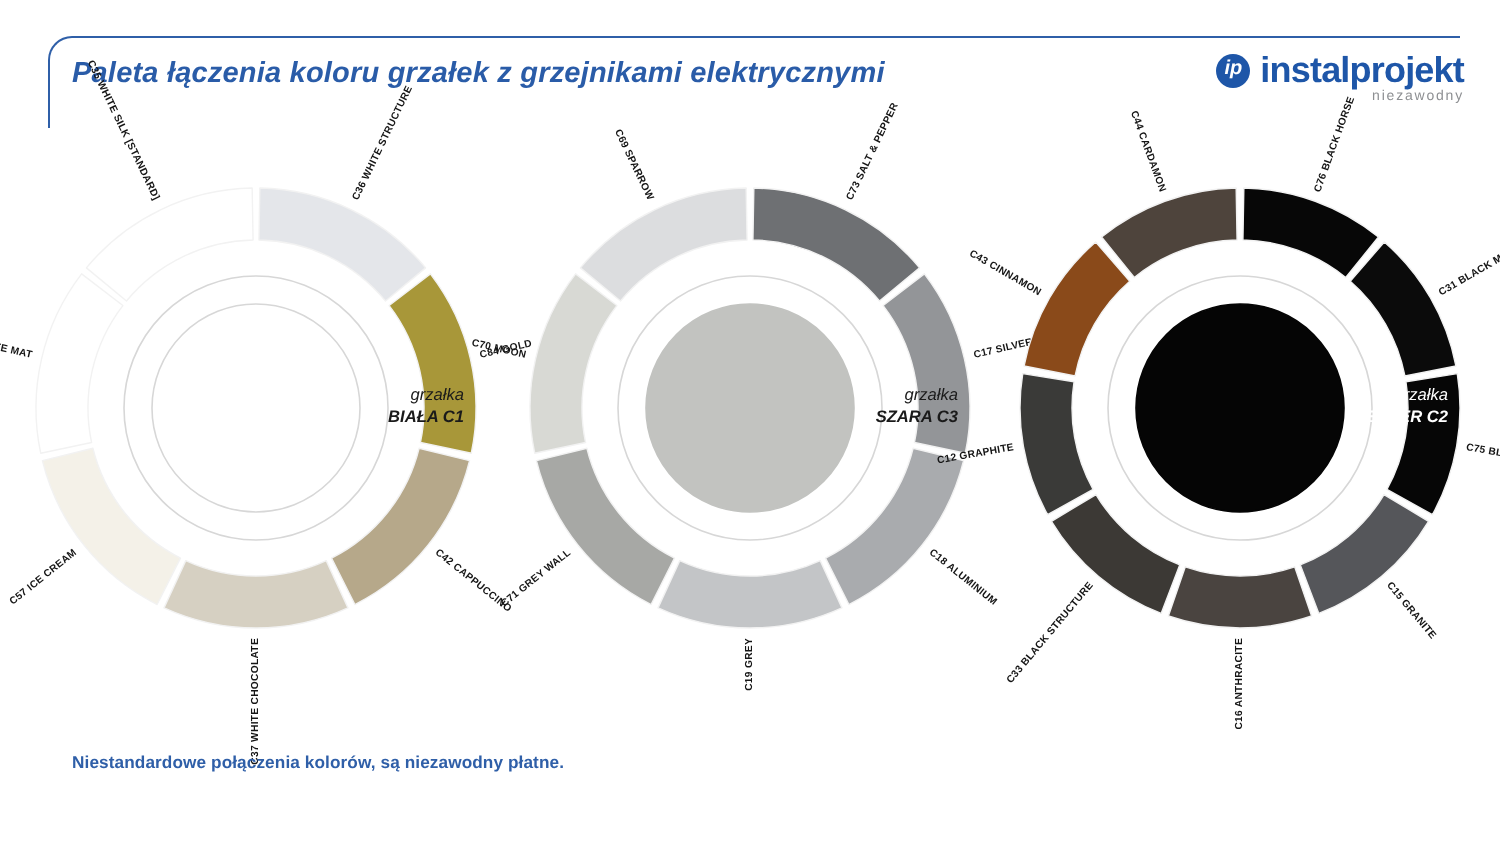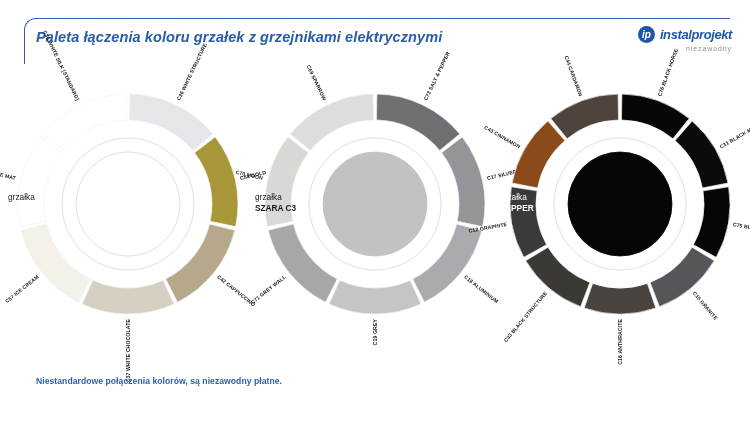--- a/index.html
+++ b/index.html
@@ -29,41 +29,42 @@
     position:absolute;right:18px;top:26px;
     display:flex;align-items:center;gap:5px;
   }
   .logo-mark{
     width:17px;height:17px;border-radius:50%;background:#1e56a8;
     display:flex;align-items:center;justify-content:center;
     color:#fff;font-size:10px;font-style:italic;font-weight:bold;
     line-height:1;
   }
   .logo-text{
-    font-size:13px;font-weight:bold;color:#1e56a8;letter-spacing:-.4px;line-height:1;font-style:italic;
+    font-size:18px;font-weight:bold;color:#1e56a8;letter-spacing:-.4px;line-height:1;
   }
   .logo-sub{
     position:absolute;right:18px;top:45px;
     font-size:7px;color:#8d8f92;letter-spacing:.9px;text-align:right;
   }
 
   
   .footer-note{
     position:absolute;left:36px;top:376px;
     font-size:8.6px;color:#2f5fa8;font-weight:bold;letter-spacing:.05px;
   }
 
   
   .wheel{position:absolute;}
   .wheel-svg{display:block;overflow:visible;}
   .center-label{
-    position:absolute;left:0;right:0;
-    text-align:left;
+    position:absolute;left:0;right:16px;
+    text-align:right;
     font-size:8.3px;color:#1a1a1a;line-height:1.35;
     pointer-events:none;
+    font-style:italic;
   }
   .center-label.on-dark{color:#ffffff;}
   .center-label b{font-weight:normal;display:block;}
   .center-label .l2{font-weight:bold;}
 
   .seg-label{
     position:absolute;
     font-size:5.1px;
     font-weight:bold;
     color:#151515;
@@ -95,20 +96,21 @@
         <path d="M 226.79854901742613 146.34520692217902 A 110 110 0 0 1 169.44959045317492 218.25852636801181 L 157.76150543696994 195.03378377193627 A 84 84 0 0 0 201.55525561330722 140.11815801330033 Z" fill="#b6a88a" stroke="#f2f2f2" stroke-width="0.7" stroke-linejoin="round"></path>
         <path d="M 165.99029398178104 219.92443574756555 A 110 110 0 0 1 74.00970601821888 219.9244357475655 L 84.88013914118531 196.30593275268637 A 84 84 0 0 0 155.1198608588146 196.30593275268643 Z" fill="#d6d0c2" stroke="#f2f2f2" stroke-width="0.7" stroke-linejoin="round"></path>
         <path d="M 70.55040954682498 218.25852636801176 A 110 110 0 0 1 13.20145098257386 146.34520692217896 L 38.444744386692776 140.1181580133003 A 84 84 0 0 0 82.23849456302997 195.03378377193624 Z" fill="#f4f1e8" stroke="#f2f2f2" stroke-width="0.7" stroke-linejoin="round"></path>
         <path d="M 12.347075310927764 142.60194252468003 A 110 110 0 0 1 32.81468165043057 52.927499940107836 L 53.422120533056074 68.78099995426416 A 84 84 0 0 0 37.79231205561756 137.25966520066476 Z" fill="#ffffff" stroke="#f2f2f2" stroke-width="0.7" stroke-linejoin="round"></path>
         <path d="M 35.20858908536938 49.92563496465873 A 110 110 0 0 1 118.08023529189892 10.016753532796955 L 118.53399785926825 36.01279360686313 A 84 84 0 0 0 55.25019530155481 66.48866670028485 Z" fill="#ffffff" stroke="#f2f2f2" stroke-width="0.7" stroke-linejoin="round"></path>
         <circle cx="120" cy="120" r="66" fill="none" stroke="#d7d7d7" stroke-width="0.8"></circle>
         <circle cx="120" cy="120" r="52" fill="#ffffff" stroke="#d7d7d7" stroke-width="0.8"></circle>
       </svg>
       <div class="center-label" style="top: 108px;">
         <b>grzałka</b>
+        <b class="l2">BIAŁA C1</b>
       </div>
       <div class="seg-label" style="left: 169.897px; top: 16.3886px; transform: translate(0px, -50%) rotate(-64.2857deg); transform-origin: left center;">C36 WHITE STRUCTURE</div>
       <div class="seg-label" style="left: 232.117px; top: 94.4101px; transform: translate(0px, -50%) rotate(-12.8571deg); transform-origin: left center;">C84 GOLD</div>
       <div class="seg-label" style="left: 209.911px; top: 191.701px; transform: translate(0px, -50%) rotate(38.5714deg); transform-origin: left center;">C42 CAPPUCCINO</div>
       <div class="seg-label" style="left: 120px; top: 235px; transform: translate(0px, -50%) rotate(270deg) translateX(-100%); transform-origin: left center;">C37 WHITE CHOCOLATE</div>
       <div class="seg-label" style="left: 30.0894px; top: 191.701px; transform: translate(0px, -50%) rotate(321.429deg) translateX(-100%); transform-origin: left center;">C57 ICE CREAM</div>
       <div class="seg-label" style="left: 7.88329px; top: 94.4101px; transform: translate(0px, -50%) rotate(372.857deg) translateX(-100%); transform-origin: left center;">C14 WHITE MAT</div>
       <div class="seg-label" style="left: 70.1034px; top: 16.3886px; transform: translate(0px, -50%) rotate(424.286deg) translateX(-100%); transform-origin: left center;">C35 WHITE SILK [STANDARD]</div>
     </div>
   <div class="wheel" id="wheel-1" style="left:255px;top:84px;width:240px;height:240px;">

